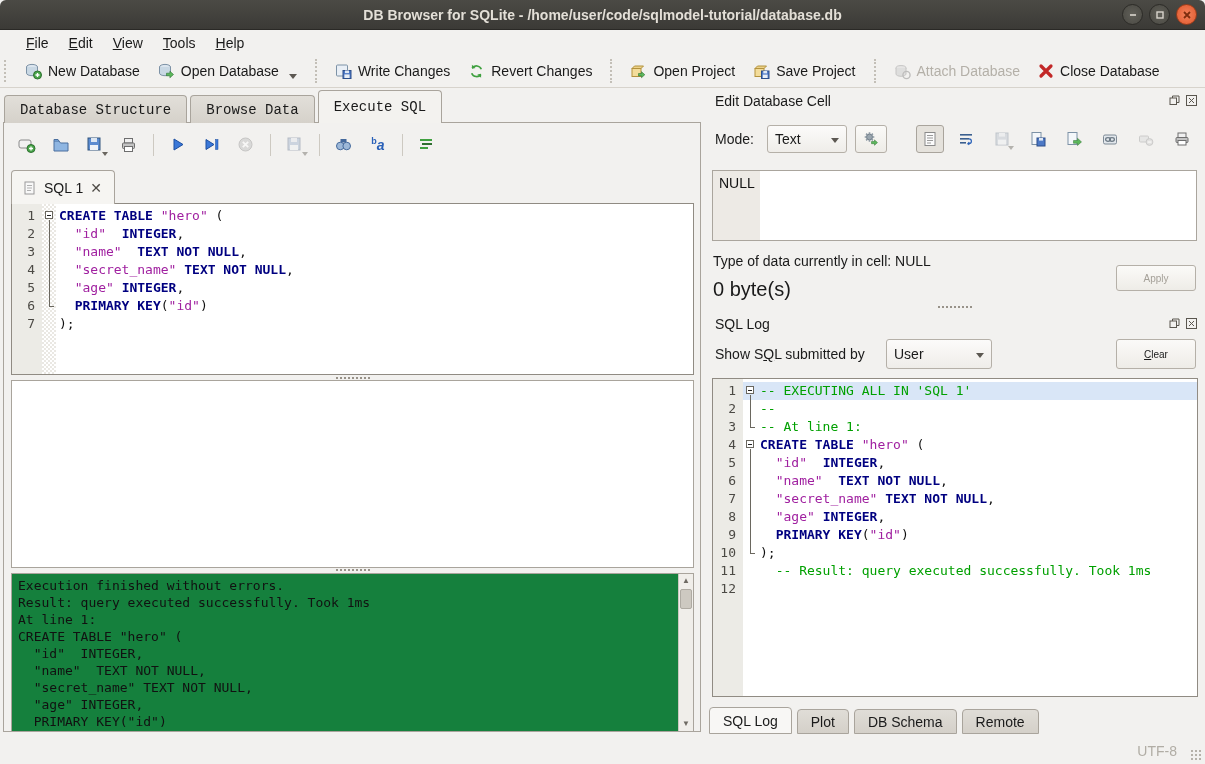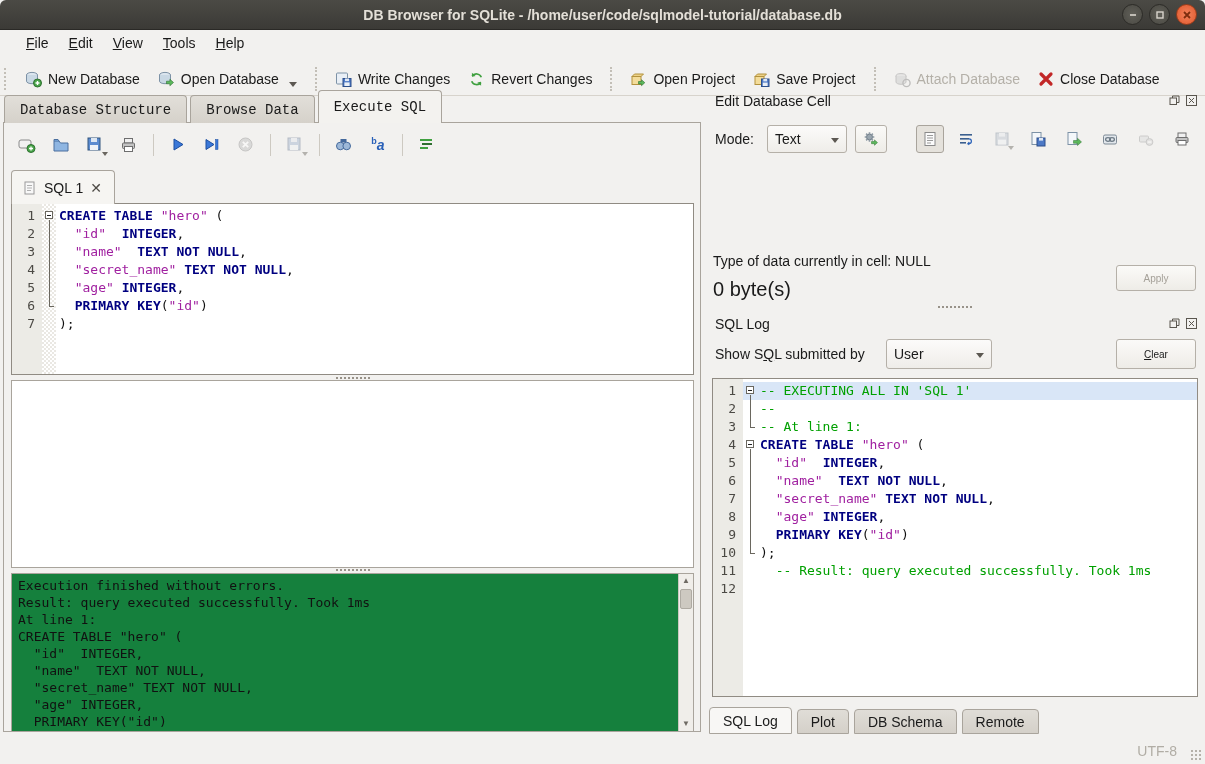--- a/index.html
+++ b/index.html
@@ -18,21 +18,21 @@
   .winbtn svg { display:block; }
 
   
   #menubar { position:absolute; left:0; top:30px; width:1205px; height:25px; background:#f2f1ef;
     display:flex; align-items:center; padding-left:16px; }
   .menu-item { padding:3px 10px; font-size:14px; }
   .menu-item u { text-decoration:underline; }
 
   
   #toolbar { position:absolute; left:0; top:55px; width:1205px; height:33px; background:#f2f1ef;
-    border-bottom:1px solid #d7d3cc; display:flex; align-items:center;margin-top:8px; }
+    border-bottom:1px solid #d7d3cc; display:flex; align-items:center; }
   .tb-handle { width:5px; height:22px; border-left:2px dotted #c3bfb7; margin:0 7px 0 4px; }
   .tb-sep { width:1px; height:24px; border-left:2px dotted #c3bfb7; margin:0 9px; }
   .tb-btn { display:flex; align-items:center; gap:6px; padding:4px 9px; font-size:14px; border-radius:3px; position:relative; }
   .tb-btn.disabled { color:#b4b0a8; }
   .tb-btn svg { display:block; }
   .dd-caret { width:0; height:0; border-left:4px solid transparent; border-right:4px solid transparent;
     border-top:5px solid #5c5852; margin-left:4px; margin-top:10px; }
 
   
   #maintabs { position:absolute; left:4px; top:90px; height:33px; display:flex; align-items:flex-end; z-index:3; }
@@ -513,20 +513,24 @@
     </div>
     <div class="icon-btn">
       <svg width="16" height="16">
         <rect x="4" y="2" width="8" height="4.5" fill="#f0f0f0" stroke="#6e6e6e"></rect>
         <rect x="2" y="6.5" width="12" height="5" rx="1" fill="#c3c3c3" stroke="#6e6e6e"></rect>
         <rect x="4" y="9.5" width="8" height="4.5" fill="#fff" stroke="#6e6e6e"></rect>
       </svg>
     </div>
   </div>
 
+  <div id="cellbox">
+    <div class="cgut"></div>
+    <div class="nulltxt">NULL</div>
+  </div>
 
   <div style="position:absolute; left:10px; top:165px; font-size:14px">Type of data currently in cell: NULL</div>
   <div style="position:absolute; left:10px; top:190px; font-size:20px">0 byte(s)</div>
   <div class="btn disabled" style="left:413px; top:177px; width:80px; height:26px">
     <span>Apply</span>
   </div>
 
   <div class="hsplit" style="left:9px; top:216px; width:486px;">
     <span class="dots"></span>
   </div>

